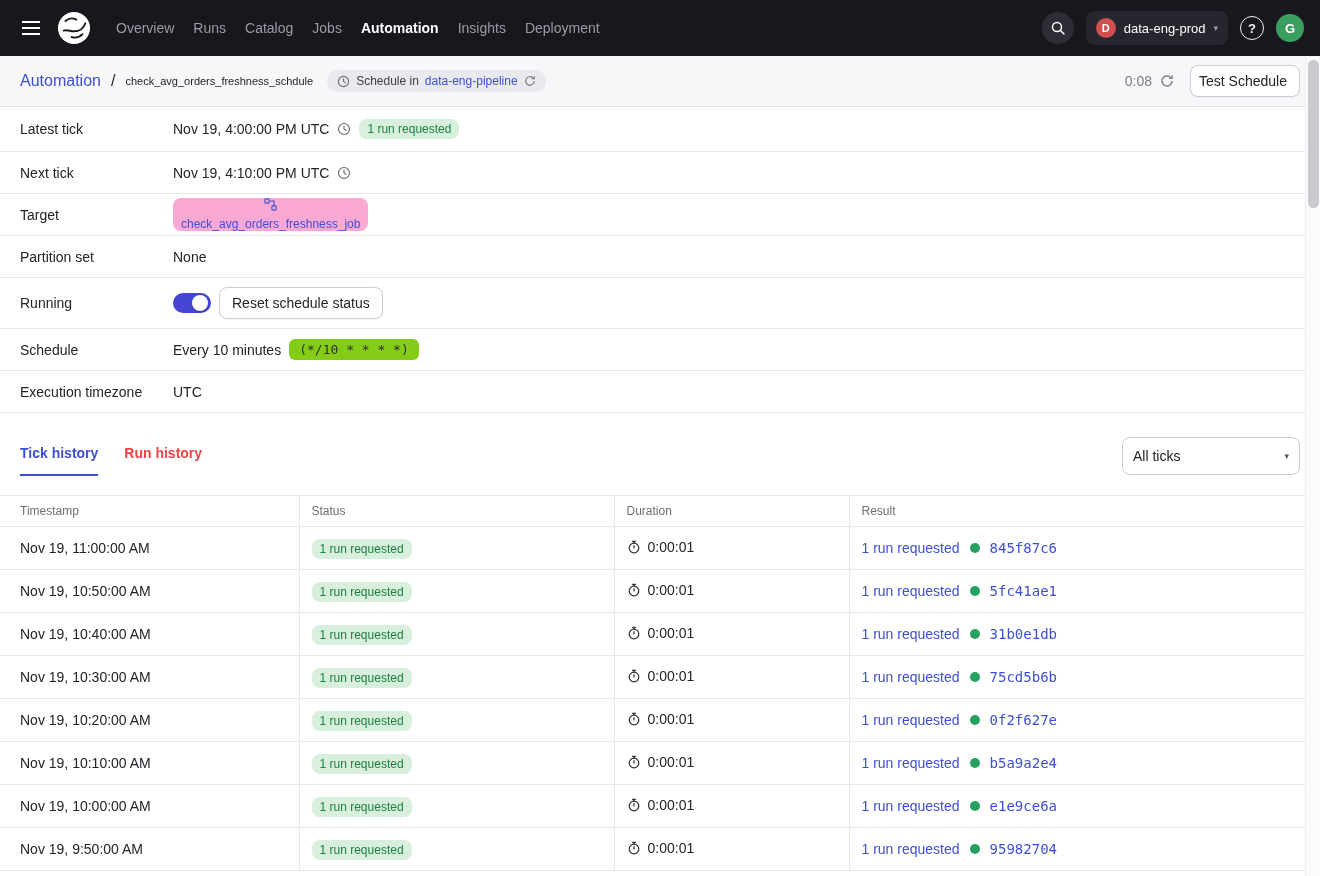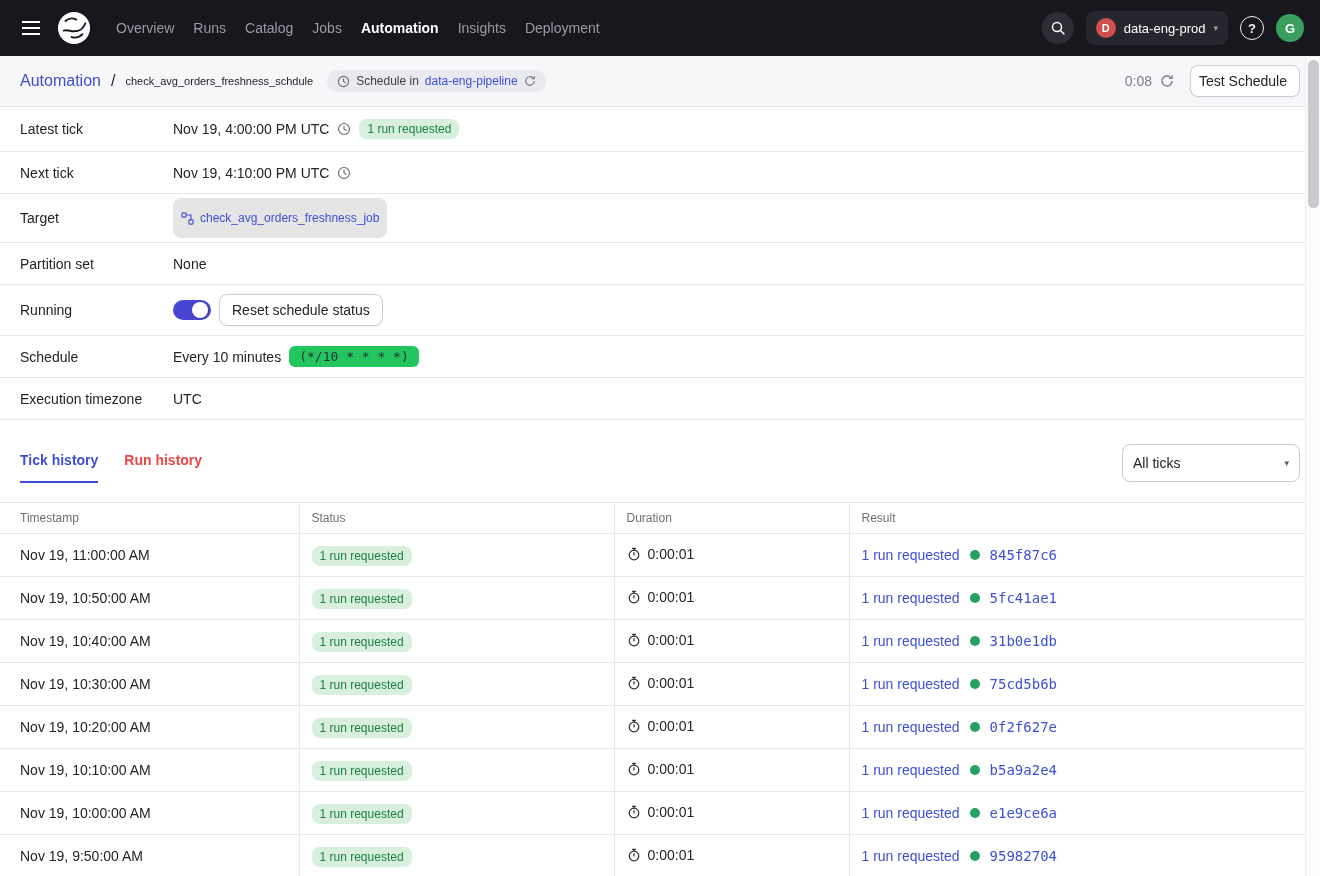--- a/index.html
+++ b/index.html
@@ -79,34 +79,34 @@
   .detail-row.row-latest { min-height:45px; }
   .detail-row.row-running { min-height:51px; }
   .detail-label { width:153px; flex:none; font-size:14px; color:#23232a; }
   .detail-value { display:flex; align-items:center; gap:8px; font-size:14px; color:#23232a; }
   .icon-clock { color:#6d6e76; display:inline-flex; }
   .badge-green {
     background:#d7efdc; color:#1d8242; font-size:12px; padding:3px 8px;
     border-radius:8px; white-space:nowrap;
   }
   .job-pill {
-    display:inline-flex; align-items:center; gap:6px; background:#e5e5e5;
-    border-radius:8px; padding:13px 8px;
+    display:inline-flex; align-items:center; gap:6px; background:#f9a8d4;
+    border-radius:8px; padding:0 8px;flex-direction:column;
   }
   .job-pill a { color:#3d4fd4; font-size:12px; }
   .job-pill .icon-job { color:#3d4fd4; display:inline-flex; }
   .toggle {
     width:38px; height:20px; border-radius:10px; background:#4745d4; position:relative; cursor:pointer; flex:none;
   }
   .toggle-knob {
     position:absolute; top:2px; left:19px; width:16px; height:16px; border-radius:50%;
     background:#fff; box-shadow:0 1px 2px rgba(0,0,0,0.25);
   }
   .cron-pill {
-    background:#22c55e; border-radius:6px; padding:3px 10px;
+    background:#84cc16; border-radius:6px; padding:3px 10px;
     font-family:"DejaVu Sans Mono","Liberation Mono",monospace;
     font-size:13px; color:#2e2f3a; white-space:pre;
   }
 
   
   .history-header { display:flex; align-items:center; padding:24px 20px 0; }
   .tab { font-size:14px; font-weight:700; color:#ef4444; padding-bottom:13px; margin-right:26px; cursor:pointer; border-bottom:2px solid transparent; }
   .tab.active { color:#3d4fd4; border-bottom-color:#3d4fd4; }
   .filter-select {
     margin-left:auto; width:178px; height:38px; border:1px solid #c9cad1; border-radius:8px;

